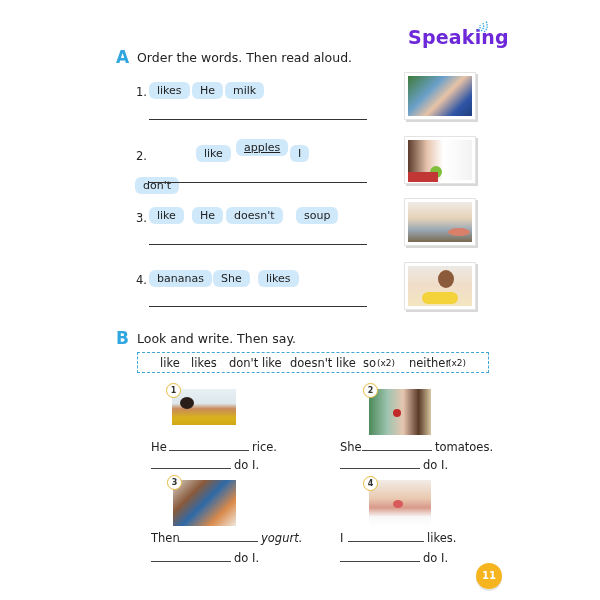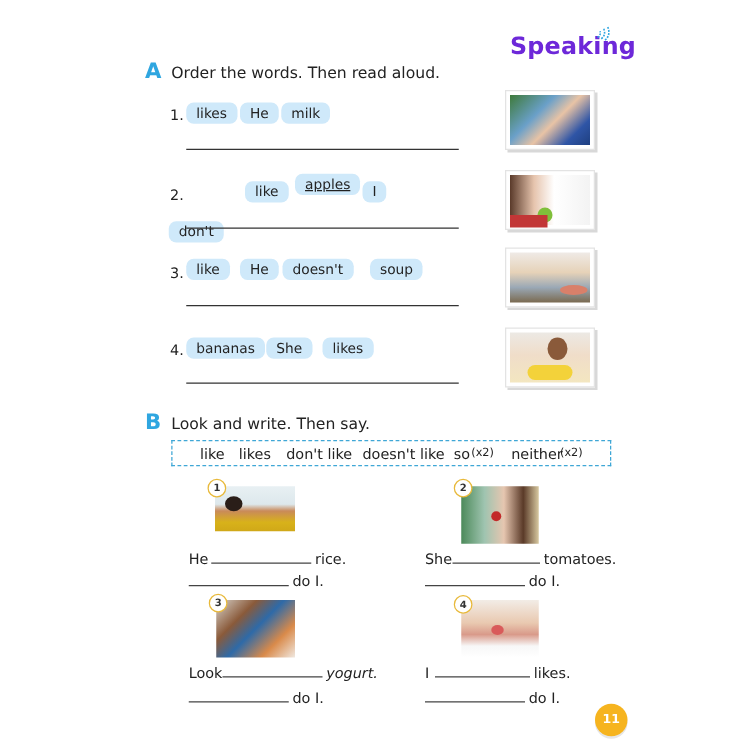--- a/index.html
+++ b/index.html
@@ -117,21 +117,21 @@
 </div>
 <div class="badge" style="left:363px;top:383px;">2</div>
 <span class="txt" style="left:340px;top:440px;">She</span>
 <div class="blank" style="left:362px;top:450px;width:70px;"></div>
 <span class="txt" style="left:435px;top:440px;">tomatoes.</span>
 <div class="blank" style="left:340px;top:468px;width:80px;"></div>
 <span class="txt" style="left:423px;top:458px;">do I.</span>
 
 <div class="pic" style="left:173px;top:480px;width:63px;height:46px;background:linear-gradient(135deg,#d8d4cc 0%,#8a5a3a 30%,#2e6aa8 50%,#d98a4a 75%,#f0e8e0 100%);"></div>
 <div class="badge" style="left:167px;top:475px;">3</div>
-<span class="txt" style="left:151px;top:531px;">Look</span>
+<span class="txt" style="left:151px;top:531px;">Then</span>
 <div class="blank" style="left:178px;top:541px;width:80px;"></div>
 <span class="txt" style="left:261px;top:531px;font-style:italic;">yogurt.</span>
 <div class="blank" style="left:151px;top:561px;width:80px;"></div>
 <span class="txt" style="left:234px;top:551px;">do I.</span>
 
 <div class="pic" style="left:369px;top:480px;width:62px;height:46px;background:linear-gradient(180deg,#f2ece6 0%,#e9c9b0 40%,#d99a8a 60%,#f7f7f7 80%,#ffffff 100%);">
   <div style="position:absolute;left:24px;top:20px;width:10px;height:8px;border-radius:50%;background:#d95a5a;"></div>
 </div>
 <div class="badge" style="left:363px;top:476px;">4</div>
 <span class="txt" style="left:340px;top:531px;">I</span>

